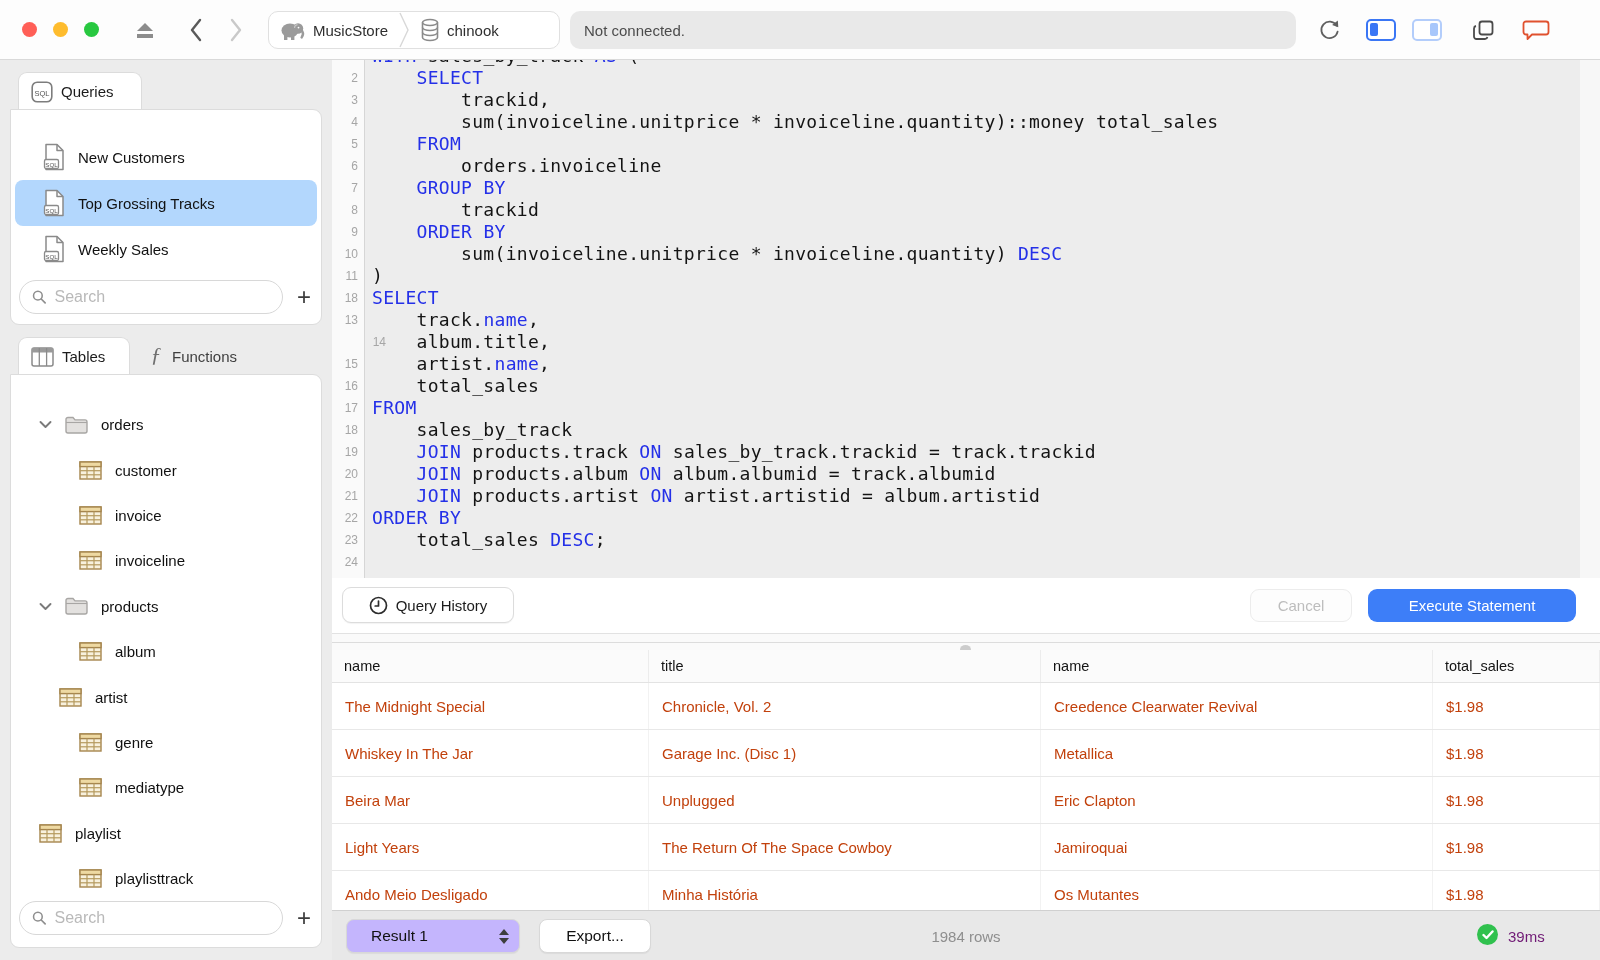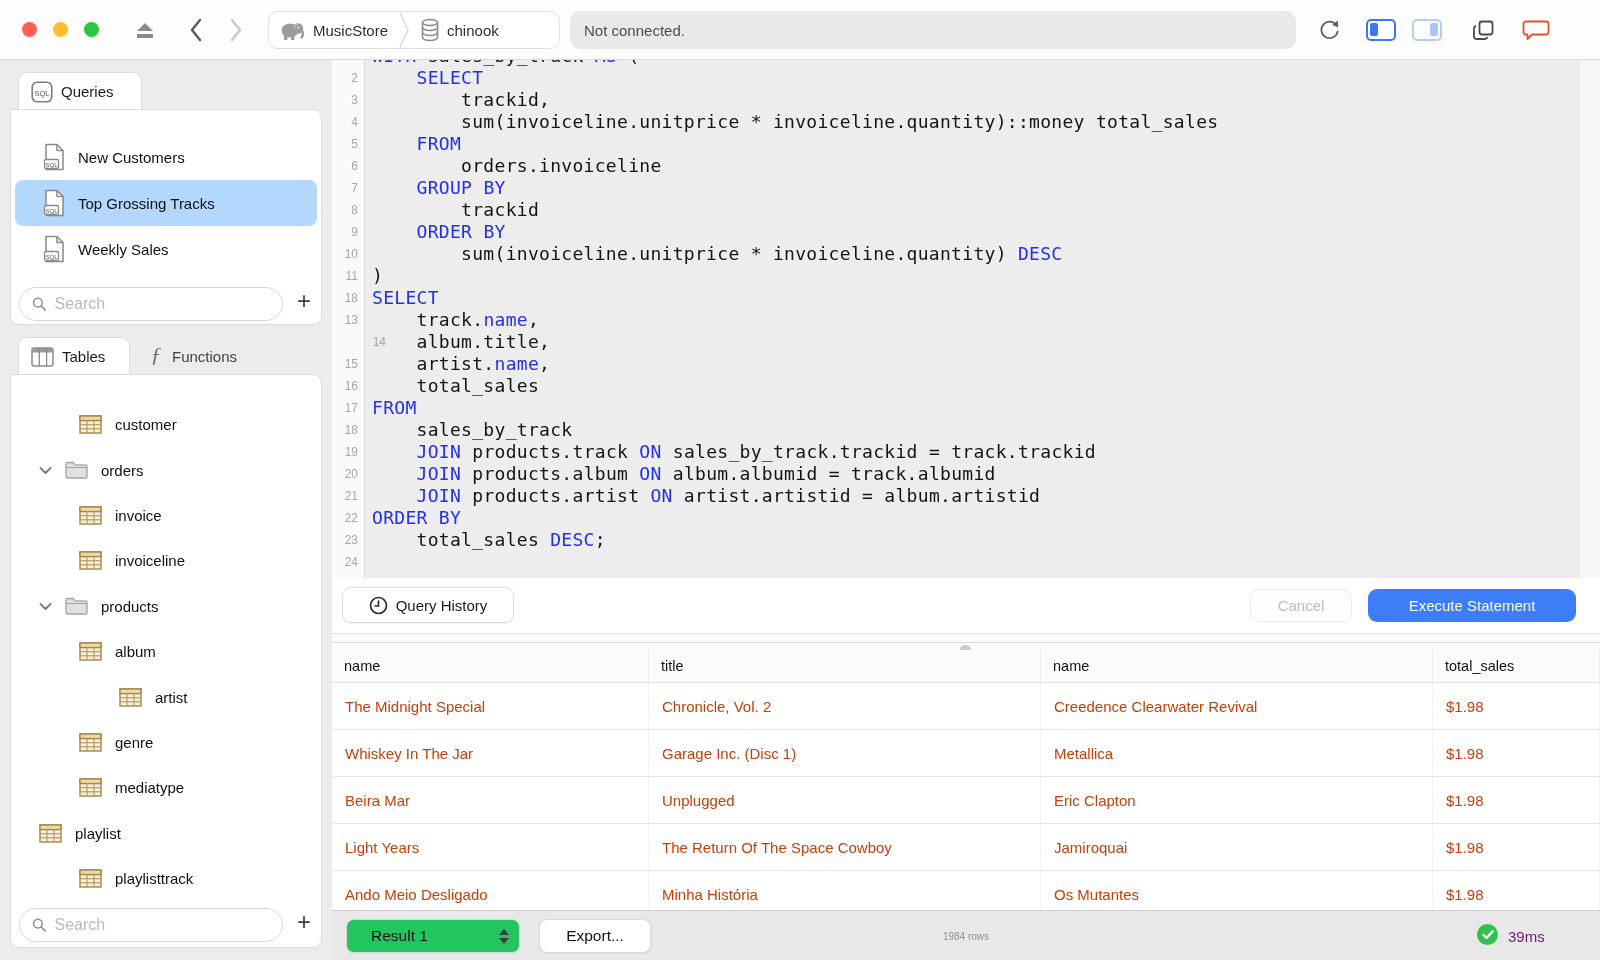--- a/index.html
+++ b/index.html
@@ -18,21 +18,21 @@
   .panetoggle { top:19px; width:30px; height:22px; border-radius:5px; }
 
   
   #sidebar { left:0; top:60px; width:332px; height:900px; background:#ececec; }
   .tab { display:flex; align-items:center; gap:8px; font-size:15px; color:#1c1c1c; padding:0 12px; }
   .tab.active { background:#fff; border:1px solid #dcdcdc; border-bottom:none; border-radius:9px 9px 0 0; }
   .panel { background:#fff; border:1px solid #dcdcdc; border-radius:0 9px 9px 9px; }
   .list-row { display:flex; align-items:center; gap:12px; height:46px; padding-left:32px; font-size:15px; color:#111; }
   .list-row.selected { background:#b3d7fd; border-radius:8px; margin:0 4px; padding-left:28px; }
   .searchwrap { display:flex; align-items:center; gap:10px; }
-  .searchbox { flex:1; height:34px; background:#fff; border:1px solid #d8d8d8; border-radius:17px; display:flex; align-items:center; padding:0 12px; gap:8px;margin-top:7px; }
+  .searchbox { flex:1; height:34px; background:#fff; border:1px solid #d8d8d8; border-radius:17px; display:flex; align-items:center; padding:0 12px; gap:8px; }
   .searchbox input { border:none; outline:none; font-size:16px; color:#333; width:100%; background:transparent; font-family:"Liberation Sans",sans-serif; }
   .searchbox input::placeholder { color:#b9b9b9; }
   .plusbtn { font-size:24px; color:#3c3c3c; line-height:1; width:22px; text-align:center; }
   .tree-row { display:flex; align-items:center; height:45.4px; font-size:15px; color:#111; }
 
   
   #editor { left:332px; top:60px; width:1268px; height:518px; overflow:hidden; background:#ededed; }
   #gutter { left:0; top:0; width:33px; height:620px; background:#fafafa; border-right:1px solid #d6d6d6; }
   .gut-n { position:absolute; width:26px; text-align:right; font-size:12px; color:#a6a6a6; height:22px; line-height:22px; }
   #code { left:40px; top:0; width:1208px; }
@@ -55,23 +55,23 @@
   
   #results { left:332px; top:650px; width:1268px; height:260px; background:#fff; }
   .tgrid { display:grid; grid-template-columns:317px 392px 392px 167px; }
   #results-header { height:33px; background:#fbfbfb; border-bottom:1px solid #e3e3e3; }
   #results-header .hcell { display:flex; align-items:center; padding-left:12px; font-size:14.5px; color:#141414; border-right:1px solid #ececec; }
   .trow { height:47px; border-bottom:1px solid #e8e8e8; }
   .trow .cell { display:flex; align-items:center; padding-left:13px; font-size:15px; color:#c2410c; border-right:1px solid #f2f2f2; }
 
   
   #bottombar { left:332px; top:910px; width:1268px; height:50px; background:#e8e8e8; border-top:1px solid #d0d0d0; }
-  #result-selector { left:14px; top:8px; width:174px; height:34px; background:#22c55e; border:1px solid #d8d8d8; box-shadow:0 1px 1px rgba(0,0,0,0.06); border-radius:8px; display:flex; align-items:center; justify-content:space-between; padding:0 10px 0 24px; font-size:15.5px; color:#111; }
+  #result-selector { left:14px; top:8px; width:174px; height:34px; background:#c4b5fd; border:1px solid #d8d8d8; box-shadow:0 1px 1px rgba(0,0,0,0.06); border-radius:8px; display:flex; align-items:center; justify-content:space-between; padding:0 10px 0 24px; font-size:15.5px; color:#111; }
   #export-btn { left:207px; top:8px; width:112px; height:34px; background:#fff; border:1px solid #d8d8d8; box-shadow:0 1px 1px rgba(0,0,0,0.06); border-radius:8px; color:#111; font-size:15.5px; }
-  #rowcount { left:0; top:0; width:1268px; height:50px; display:flex; align-items:center; justify-content:center; font-size:10px; color:#8e8e8e; }
+  #rowcount { left:0; top:0; width:1268px; height:50px; display:flex; align-items:center; justify-content:center; font-size:15px; color:#8e8e8e; }
   #check-badge { left:1145px; top:13px; width:21px; height:21px; border-radius:50%; background:#30c14e; display:flex; align-items:center; justify-content:center; }
   #duration { left:1176px; top:0; height:50px; display:flex; align-items:center; font-size:15px; color:#701a75; }
 
   .caret-updown { display:flex; flex-direction:column; gap:3px; align-items:center; }
   .caret-updown i { width:0; height:0; border-left:5px solid transparent; border-right:5px solid transparent; }
   .caret-updown .up { border-bottom:6px solid #3e3e3e; }
   .caret-updown .dn { border-top:6px solid #3e3e3e; }
 </style>
 </head>
 <body>
@@ -221,50 +221,50 @@
   </div>
   <div class="tab abs" style="left:136px;top:277px;width:150px;height:38px;color:#3f3f3f;">
     <svg width="16" height="24" viewBox="0 0 16 24">
       <text x="8" y="18" font-size="22" font-style="italic" font-family="Liberation Serif, serif" fill="#6f6f6f" text-anchor="middle">ƒ</text>
     </svg>
     <span>Functions</span>
   </div>
 
   <div class="panel abs" style="left:10px;top:314px;width:312px;height:574px;">
     <div id="tree-list" class="abs" style="left:0;top:27px;width:310px;height:510px;overflow:hidden;">
-        <div class="tree-row" style="padding-left: 68px;">
-          <svg width="23" height="19" viewBox="0 0 23 19" style="margin-right: 13px;">
-  <rect x="1" y="1" width="21" height="17" fill="#f8f1dd" stroke="#a5854d" stroke-width="1.4"></rect>
-  <rect x="1" y="1" width="21" height="4.6" fill="#eed9a2" stroke="#a5854d" stroke-width="1.4"></rect>
-  <line x1="8" y1="5.6" x2="8" y2="18" stroke="#b59a5e" stroke-width="1.2"></line>
-  <line x1="15" y1="5.6" x2="15" y2="18" stroke="#b59a5e" stroke-width="1.2"></line>
-  <line x1="1" y1="9.7" x2="22" y2="9.7" stroke="#b59a5e" stroke-width="1.2"></line>
-  <line x1="1" y1="13.8" x2="22" y2="13.8" stroke="#b59a5e" stroke-width="1.2"></line>
-          </svg>
-          <span>customer</span>
-        </div>
         <div class="tree-row" style="padding-left: 28px;">
           <svg width="13" height="9" viewBox="0 0 13 9" style="margin-right: 12px;">
   <polyline points="1.5,2 6.5,7 11.5,2" fill="none" stroke="#7a7a7a" stroke-width="1.9" stroke-linecap="round" stroke-linejoin="round"></polyline>
           </svg>
           <svg width="25" height="20" viewBox="0 0 25 20" style="margin-right: 12px;">
   <path d="M2 4.5 a2 2 0 0 1 2 -2 H9 l2 2.4 H21 a2 2 0 0 1 2 2 V16 a2 2 0 0 1 -2 2 H4 a2 2 0 0 1 -2 -2 Z" fill="#e3e1df" stroke="#a8a6a4" stroke-width="1.4"></path>
   <path d="M2 7.5 H23" stroke="#a8a6a4" stroke-width="1.1"></path>
           </svg>
           <span>orders</span>
         </div>
         <div class="tree-row" style="padding-left: 68px;">
           <svg width="23" height="19" viewBox="0 0 23 19" style="margin-right: 13px;">
   <rect x="1" y="1" width="21" height="17" fill="#f8f1dd" stroke="#a5854d" stroke-width="1.4"></rect>
   <rect x="1" y="1" width="21" height="4.6" fill="#eed9a2" stroke="#a5854d" stroke-width="1.4"></rect>
   <line x1="8" y1="5.6" x2="8" y2="18" stroke="#b59a5e" stroke-width="1.2"></line>
   <line x1="15" y1="5.6" x2="15" y2="18" stroke="#b59a5e" stroke-width="1.2"></line>
   <line x1="1" y1="9.7" x2="22" y2="9.7" stroke="#b59a5e" stroke-width="1.2"></line>
   <line x1="1" y1="13.8" x2="22" y2="13.8" stroke="#b59a5e" stroke-width="1.2"></line>
           </svg>
+          <span>customer</span>
+        </div>
+        <div class="tree-row" style="padding-left: 68px;">
+          <svg width="23" height="19" viewBox="0 0 23 19" style="margin-right: 13px;">
+  <rect x="1" y="1" width="21" height="17" fill="#f8f1dd" stroke="#a5854d" stroke-width="1.4"></rect>
+  <rect x="1" y="1" width="21" height="4.6" fill="#eed9a2" stroke="#a5854d" stroke-width="1.4"></rect>
+  <line x1="8" y1="5.6" x2="8" y2="18" stroke="#b59a5e" stroke-width="1.2"></line>
+  <line x1="15" y1="5.6" x2="15" y2="18" stroke="#b59a5e" stroke-width="1.2"></line>
+  <line x1="1" y1="9.7" x2="22" y2="9.7" stroke="#b59a5e" stroke-width="1.2"></line>
+  <line x1="1" y1="13.8" x2="22" y2="13.8" stroke="#b59a5e" stroke-width="1.2"></line>
+          </svg>
           <span>invoice</span>
         </div>
         <div class="tree-row" style="padding-left: 68px;">
           <svg width="23" height="19" viewBox="0 0 23 19" style="margin-right: 13px;">
   <rect x="1" y="1" width="21" height="17" fill="#f8f1dd" stroke="#a5854d" stroke-width="1.4"></rect>
   <rect x="1" y="1" width="21" height="4.6" fill="#eed9a2" stroke="#a5854d" stroke-width="1.4"></rect>
   <line x1="8" y1="5.6" x2="8" y2="18" stroke="#b59a5e" stroke-width="1.2"></line>
   <line x1="15" y1="5.6" x2="15" y2="18" stroke="#b59a5e" stroke-width="1.2"></line>
   <line x1="1" y1="9.7" x2="22" y2="9.7" stroke="#b59a5e" stroke-width="1.2"></line>
   <line x1="1" y1="13.8" x2="22" y2="13.8" stroke="#b59a5e" stroke-width="1.2"></line>
@@ -285,21 +285,21 @@
           <svg width="23" height="19" viewBox="0 0 23 19" style="margin-right: 13px;">
   <rect x="1" y="1" width="21" height="17" fill="#f8f1dd" stroke="#a5854d" stroke-width="1.4"></rect>
   <rect x="1" y="1" width="21" height="4.6" fill="#eed9a2" stroke="#a5854d" stroke-width="1.4"></rect>
   <line x1="8" y1="5.6" x2="8" y2="18" stroke="#b59a5e" stroke-width="1.2"></line>
   <line x1="15" y1="5.6" x2="15" y2="18" stroke="#b59a5e" stroke-width="1.2"></line>
   <line x1="1" y1="9.7" x2="22" y2="9.7" stroke="#b59a5e" stroke-width="1.2"></line>
   <line x1="1" y1="13.8" x2="22" y2="13.8" stroke="#b59a5e" stroke-width="1.2"></line>
           </svg>
           <span>album</span>
         </div>
-        <div class="tree-row" style="padding-left: 108px;">
+        <div class="tree-row" style="padding-left: 48px;">
           <svg width="23" height="19" viewBox="0 0 23 19" style="margin-right: 13px;">
   <rect x="1" y="1" width="21" height="17" fill="#f8f1dd" stroke="#a5854d" stroke-width="1.4"></rect>
   <rect x="1" y="1" width="21" height="4.6" fill="#eed9a2" stroke="#a5854d" stroke-width="1.4"></rect>
   <line x1="8" y1="5.6" x2="8" y2="18" stroke="#b59a5e" stroke-width="1.2"></line>
   <line x1="15" y1="5.6" x2="15" y2="18" stroke="#b59a5e" stroke-width="1.2"></line>
   <line x1="1" y1="9.7" x2="22" y2="9.7" stroke="#b59a5e" stroke-width="1.2"></line>
   <line x1="1" y1="13.8" x2="22" y2="13.8" stroke="#b59a5e" stroke-width="1.2"></line>
           </svg>
           <span>artist</span>
         </div>

